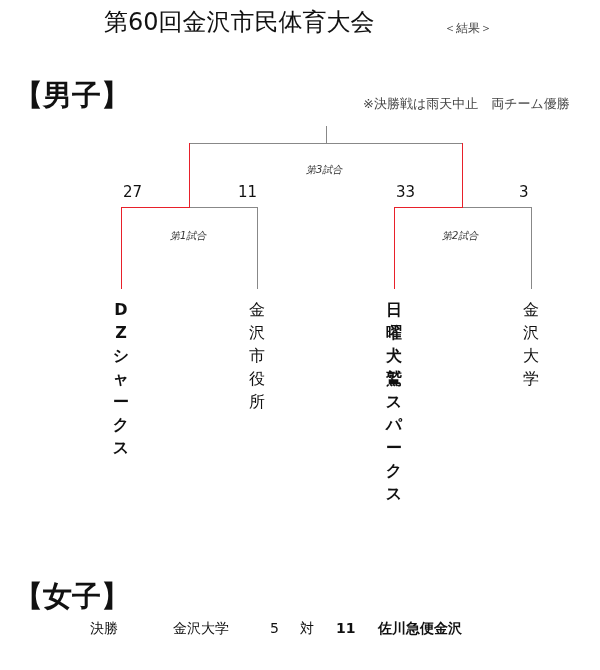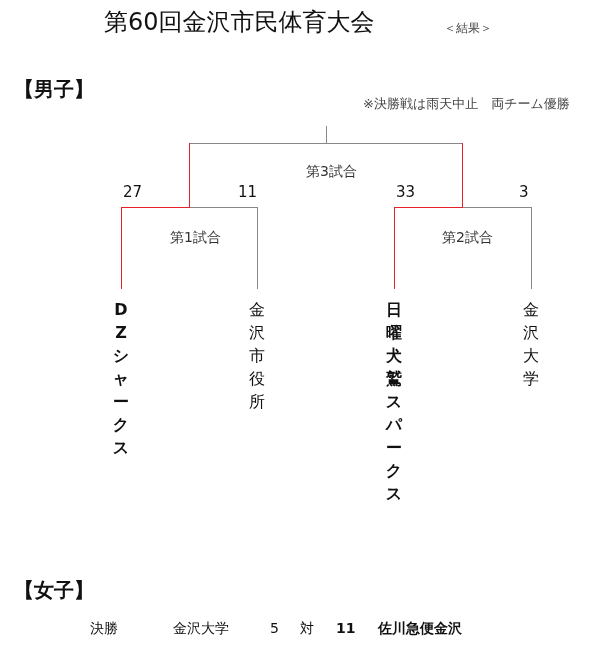--- a/index.html
+++ b/index.html
@@ -1,26 +1,26 @@
 <!DOCTYPE html>
 <html><head>
 <meta charset="utf-8">
 <style>
   html, body { margin:0; padding:0; background:#ffffff; }
   body { width:600px; height:670px; position:relative; overflow:hidden;
          font-family:"DejaVu Sans","Liberation Sans",sans-serif; color:#111; }
   .abs { position:absolute; }
   .title { left:104px; top:6px; font-size:24px; letter-spacing:0px; white-space:nowrap; color:#111; }
   .subtitle { left:444px; top:20px; font-size:12px; color:#444; white-space:nowrap; }
-  .section { font-size:20px; font-weight:bold; white-space:nowrap; color:#111; }
+  .section { font-size:29px; font-weight:bold; white-space:nowrap; color:#111; }
   .note { left:363px; top:95px; font-size:13px; color:#444; white-space:nowrap; }
   .line { position:absolute; background:#888; }
   .red { background:#e8202a; }
   .score { font-size:15px; color:#111; white-space:nowrap; }
-  .match { font-size:14px; color:#333; white-space:nowrap; }
+  .match { font-size:10px; color:#333; white-space:nowrap;font-style:italic; }
   .team { position:absolute; display:flex; flex-direction:column; align-items:center; width:24px; }
   .team span { display:block; height:23px; line-height:23px; font-size:16px; text-align:center; }
   .bold span { font-weight:bold; }
   .serif span { font-family:"DejaVu Serif","Liberation Serif",serif; }
   .final-row { left:90px; top:620px; font-size:14px; white-space:nowrap; }
   .final-row span { position:absolute; top:0; }
 </style>
 </head>
 <body>
 

